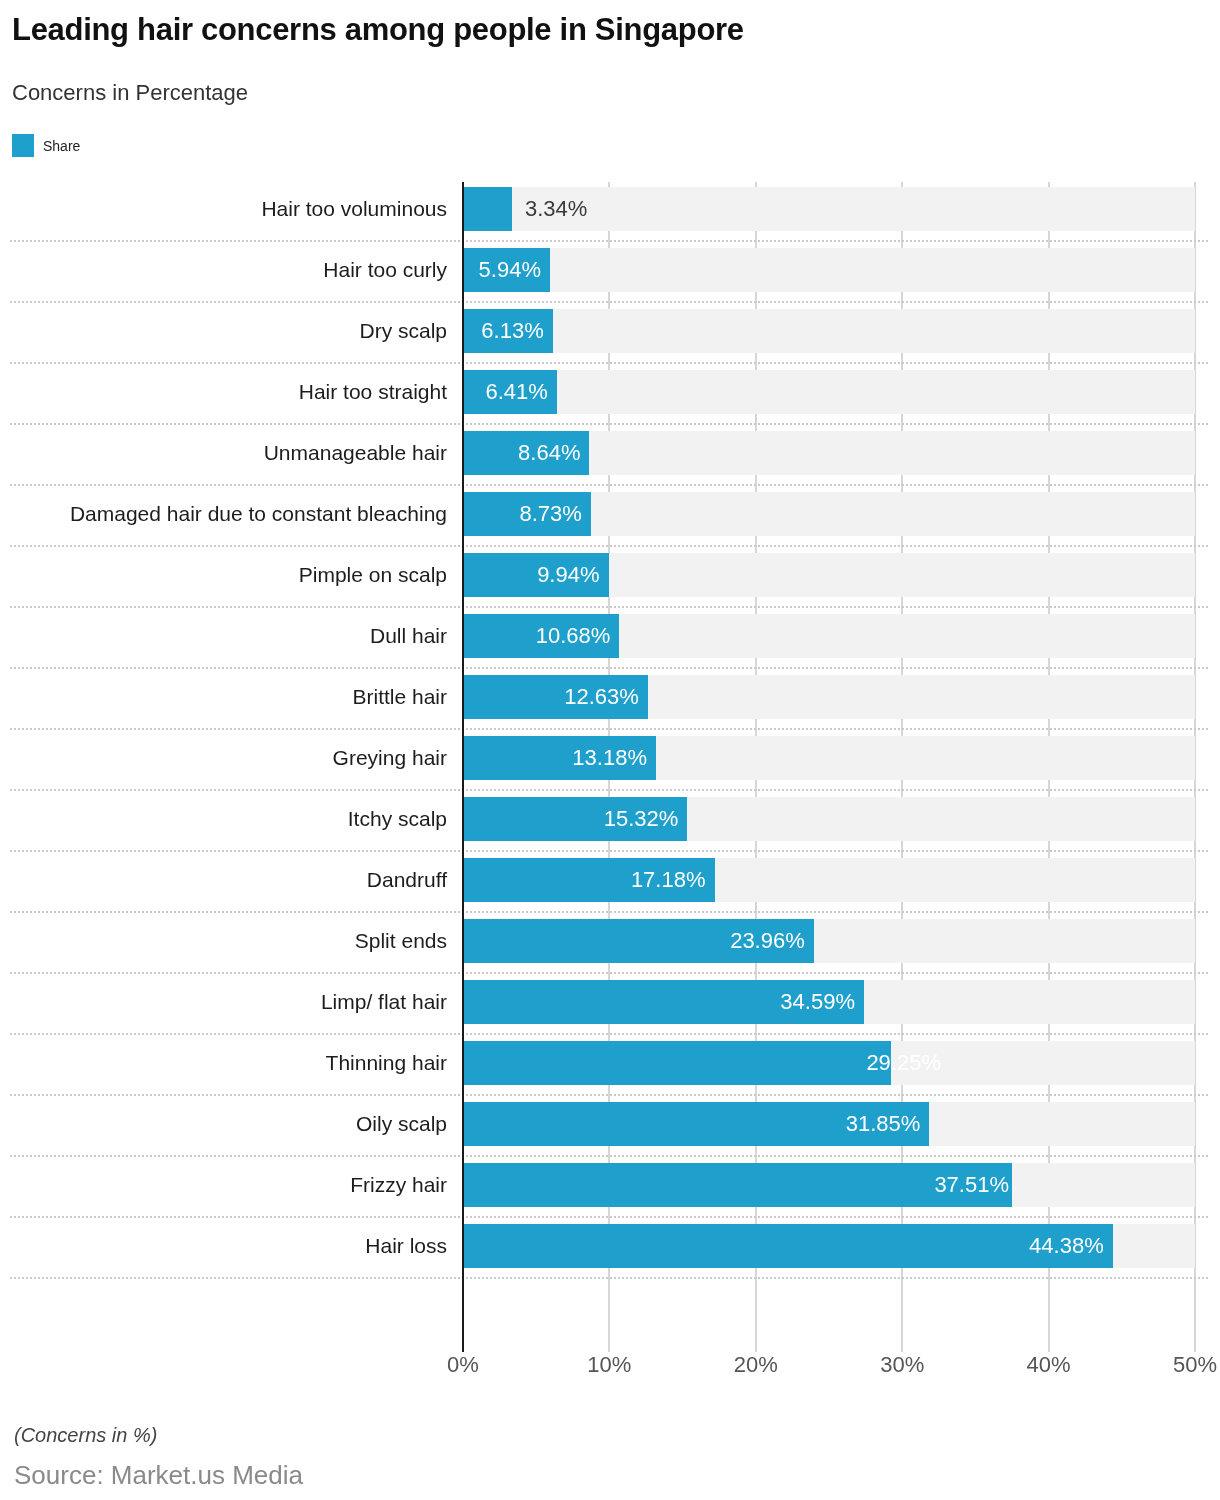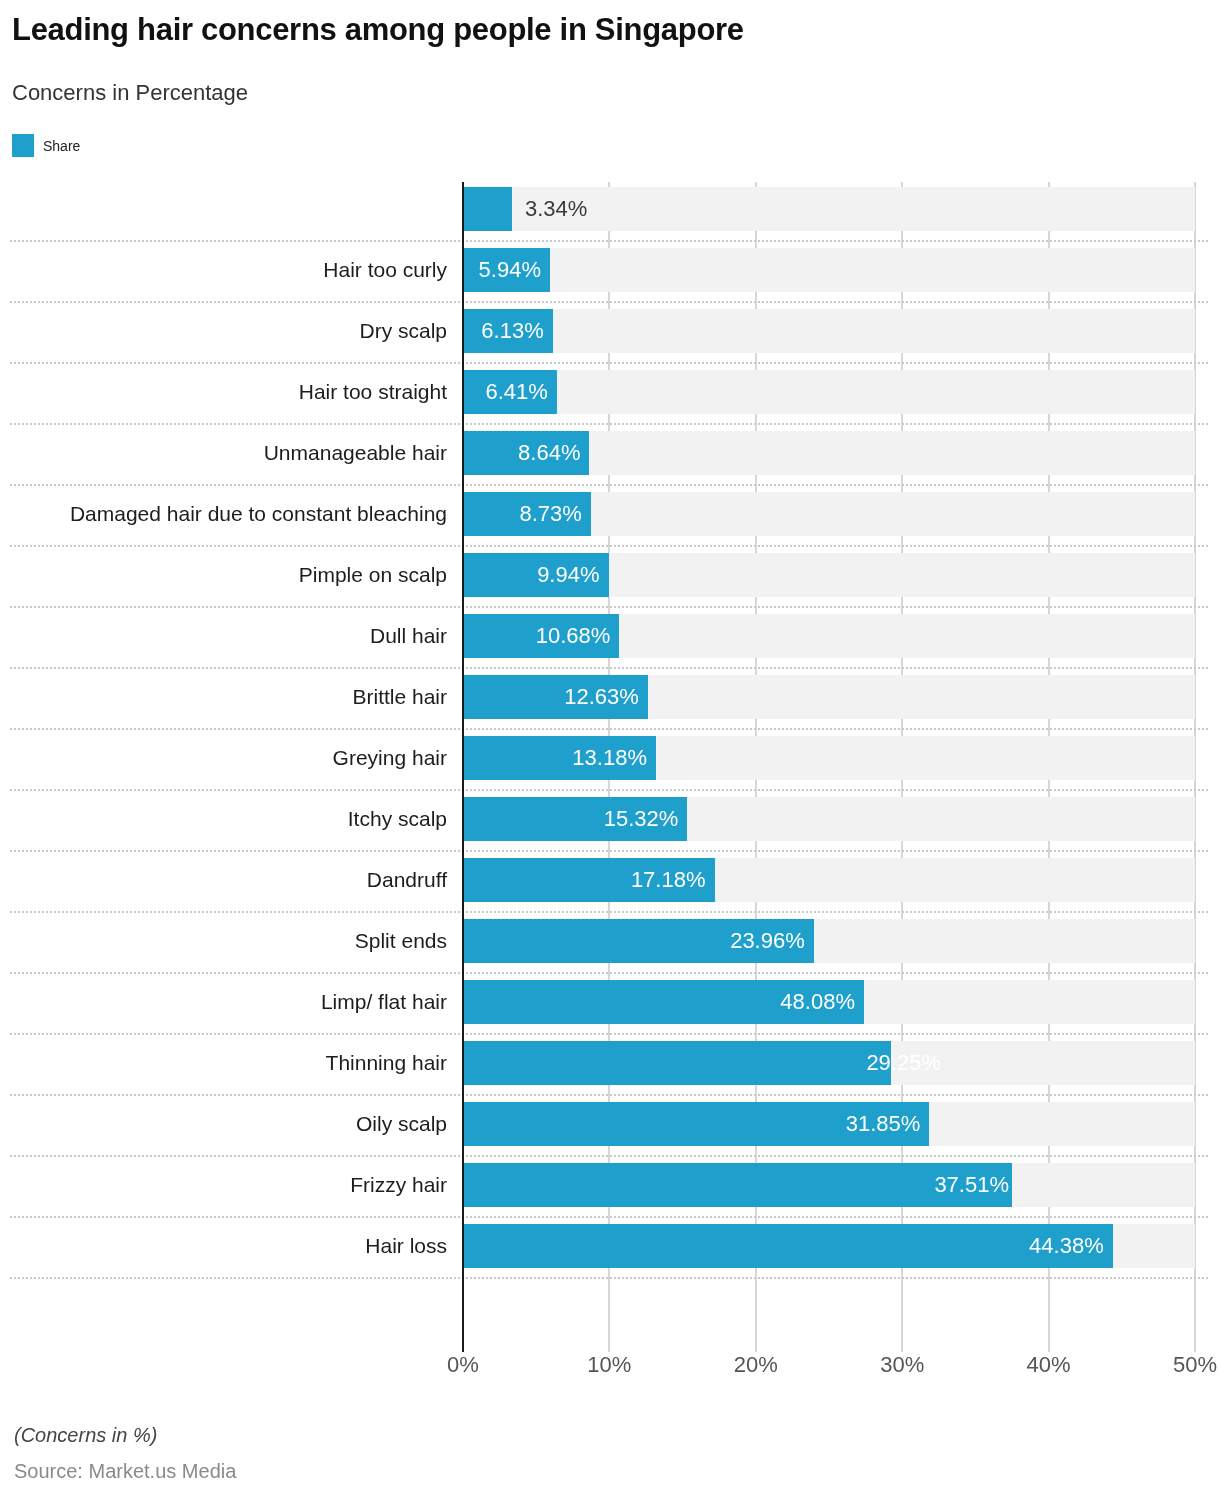--- a/index.html
+++ b/index.html
@@ -177,21 +177,21 @@
     top: 1424px;
     font-size: 20px;
     font-style: italic;
     color: #444444;
     white-space: nowrap;
   }
   .source {
     position: absolute;
     left: 14px;
     top: 1460px;
-    font-size: 20px;
+    font-size: 26px;
     color: #8a8a8a;
     white-space: nowrap;
   }
 </style>
 </head>
 <body>
 
 <div class="chart-title">Leading hair concerns among people in Singapore</div>
 <div class="chart-subtitle">Concerns in Percentage</div>
 
@@ -205,20 +205,21 @@
       <div class="vgrid" style="left: 608.4px;"></div>
       <div class="vgrid" style="left: 754.8px;"></div>
       <div class="vgrid" style="left: 901.2px;"></div>
       <div class="vgrid" style="left: 1047.6px;"></div>
       <div class="vgrid" style="left: 1194px;"></div>
     </div>
   <div class="axis-zero-line"></div>
   <div class="rows" id="rows">
       <div class="row">
         <div class="row-band"></div>
+        <div class="row-label">Hair too voluminous</div>
         <div class="bar" title="Hair too voluminous 3.34%" style="width: 48.8976px;"></div>
         <div class="bar-value outside" style="left: 511.898px;">3.34%</div>
         <div class="row-sep"></div>
       </div>
       <div class="row">
         <div class="row-band"></div>
         <div class="row-label">Hair too curly</div>
         <div class="bar" title="Hair too curly 5.94%" style="width: 86.9616px;"></div>
         <div class="bar-value inside" style="width: 86.9616px;">5.94%</div>
         <div class="row-sep"></div>
@@ -297,21 +298,21 @@
         <div class="row-band"></div>
         <div class="row-label">Split ends</div>
         <div class="bar" title="Split ends 23.96%" style="width: 350.774px;"></div>
         <div class="bar-value inside" style="width: 350.774px;">23.96%</div>
         <div class="row-sep"></div>
       </div>
       <div class="row">
         <div class="row-band"></div>
         <div class="row-label">Limp/ flat hair</div>
         <div class="bar" title="Limp/ flat hair 27.39%" style="width: 400.99px;"></div>
-        <div class="bar-value inside" style="width: 400.99px;">48.08%</div>
+        <div class="bar-value inside" style="width: 400.99px;">34.59%</div>
         <div class="row-sep"></div>
       </div>
       <div class="row">
         <div class="row-band"></div>
         <div class="row-label">Thinning hair</div>
         <div class="bar" title="Thinning hair 29.25%" style="width: 428.22px;"></div>
         <div class="bar-value inside" style="width: 487px;">29.25%</div>
         <div class="row-sep"></div>
       </div>
       <div class="row">

